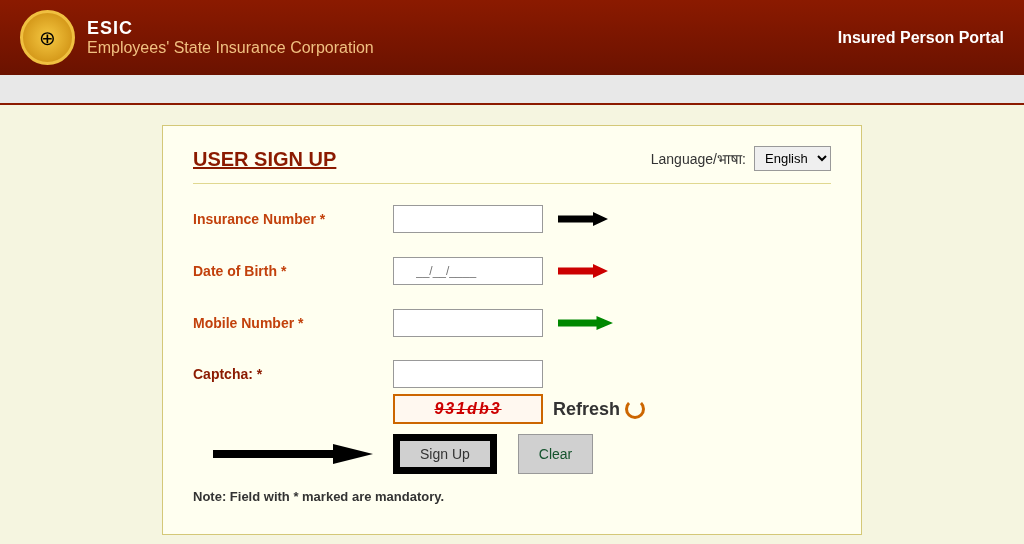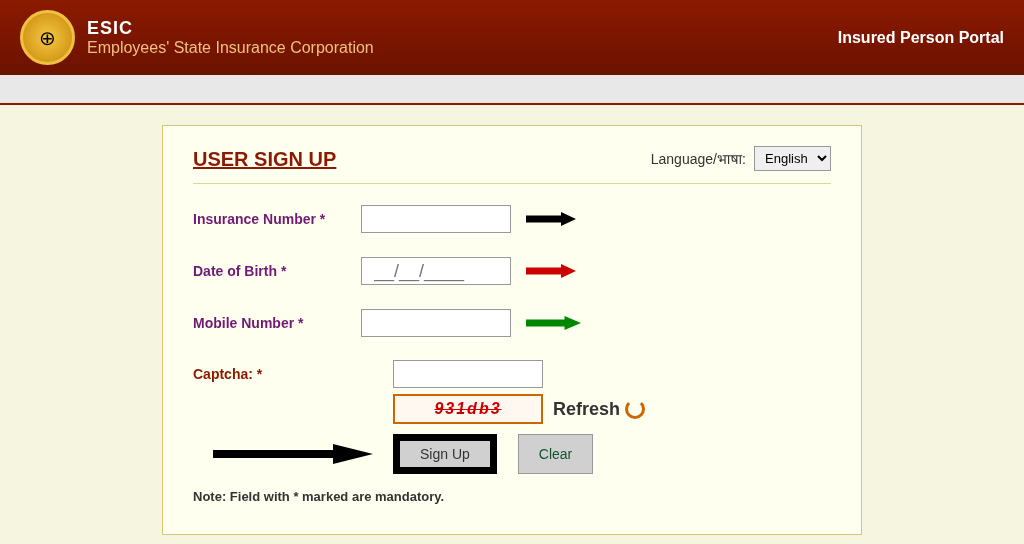--- a/index.html
+++ b/index.html
@@ -94,34 +94,34 @@
     }
 
     
     .form-field {
       display: flex;
       align-items: center;
       margin-bottom: 22px;
       position: relative;
     }
     .field-label {
-      width: 168px;
-      color: #701a75;
+      width: 200px;
+      color: #c2410c;
       font-weight: bold;
       font-size: 14px;
     }
     .field-input {
       width: 150px;
     }
     .field-input input {
       width: 150px;
       height: 28px;
       border: 1px solid #999;
-      padding: 2px 12px;
-      font-size: 18px;
+      padding: 2px 22px;
+      font-size: 12px;
       background: white;
     }
     .arrow-black {
       margin-left: 15px;
       width: 70px;
       height: 30px;
       position: relative;
     }
     .arrow-black::before {
       content: '';

